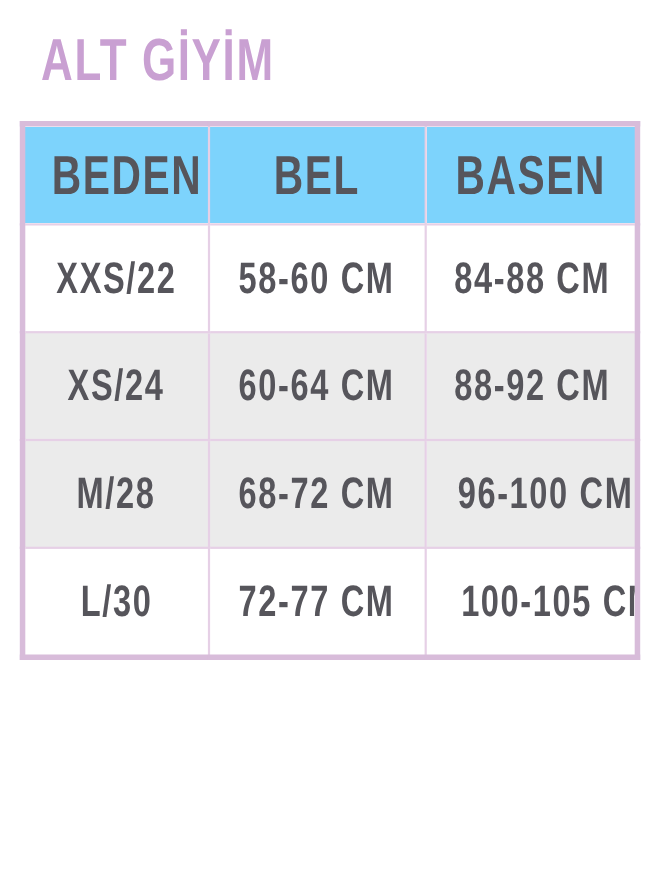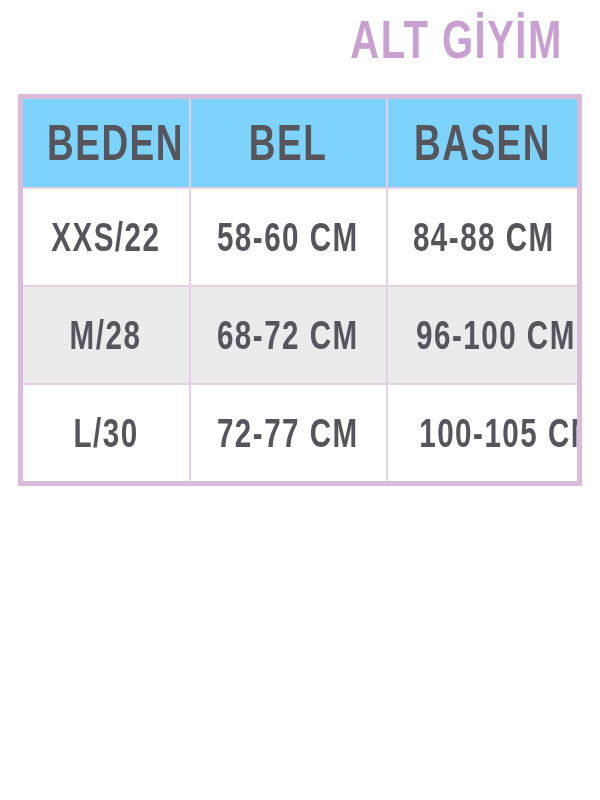--- a/index.html
+++ b/index.html
@@ -15,22 +15,22 @@
   }
   
   .cond {
     display: inline-block;
     transform: scaleX(0.74);
     transform-origin: 50% 50%;
     white-space: nowrap;
     letter-spacing: 2px;
   }
   .title-wrap {
-    padding-top: 10px;
-    text-align: right;
+    padding-top: 26px;
+    text-align: left;
     color: #c9a0d2;
   }
   .title-line {
     display: block;
     font-size: 54px;
     font-weight: bold;
     line-height: 58px;
   }
   .size-table {
     margin: 26px auto 0 auto;
@@ -86,20 +86,25 @@
       <th><span class="cond">BASEN</span></th>
     </tr>
   </thead>
   <tbody>
     <tr>
       <td><span class="cond">XXS/22</span></td>
       <td><span class="cond">58-60 CM</span></td>
       <td><span class="cond">84-88 CM</span></td>
     </tr>
     <tr class="alt">
+      <td><span class="cond">XS/24</span></td>
+      <td><span class="cond">60-64 CM</span></td>
+      <td><span class="cond">88-92 CM</span></td>
+    </tr>
+    <tr class="alt">
       <td><span class="cond">M/28</span></td>
       <td><span class="cond">68-72 CM</span></td>
       <td><span class="cond">96-100 CM</span></td>
     </tr>
     <tr>
       <td><span class="cond">L/30</span></td>
       <td><span class="cond">72-77 CM</span></td>
       <td><span class="cond">100-105 CM</span></td>
     </tr>
   </tbody>

